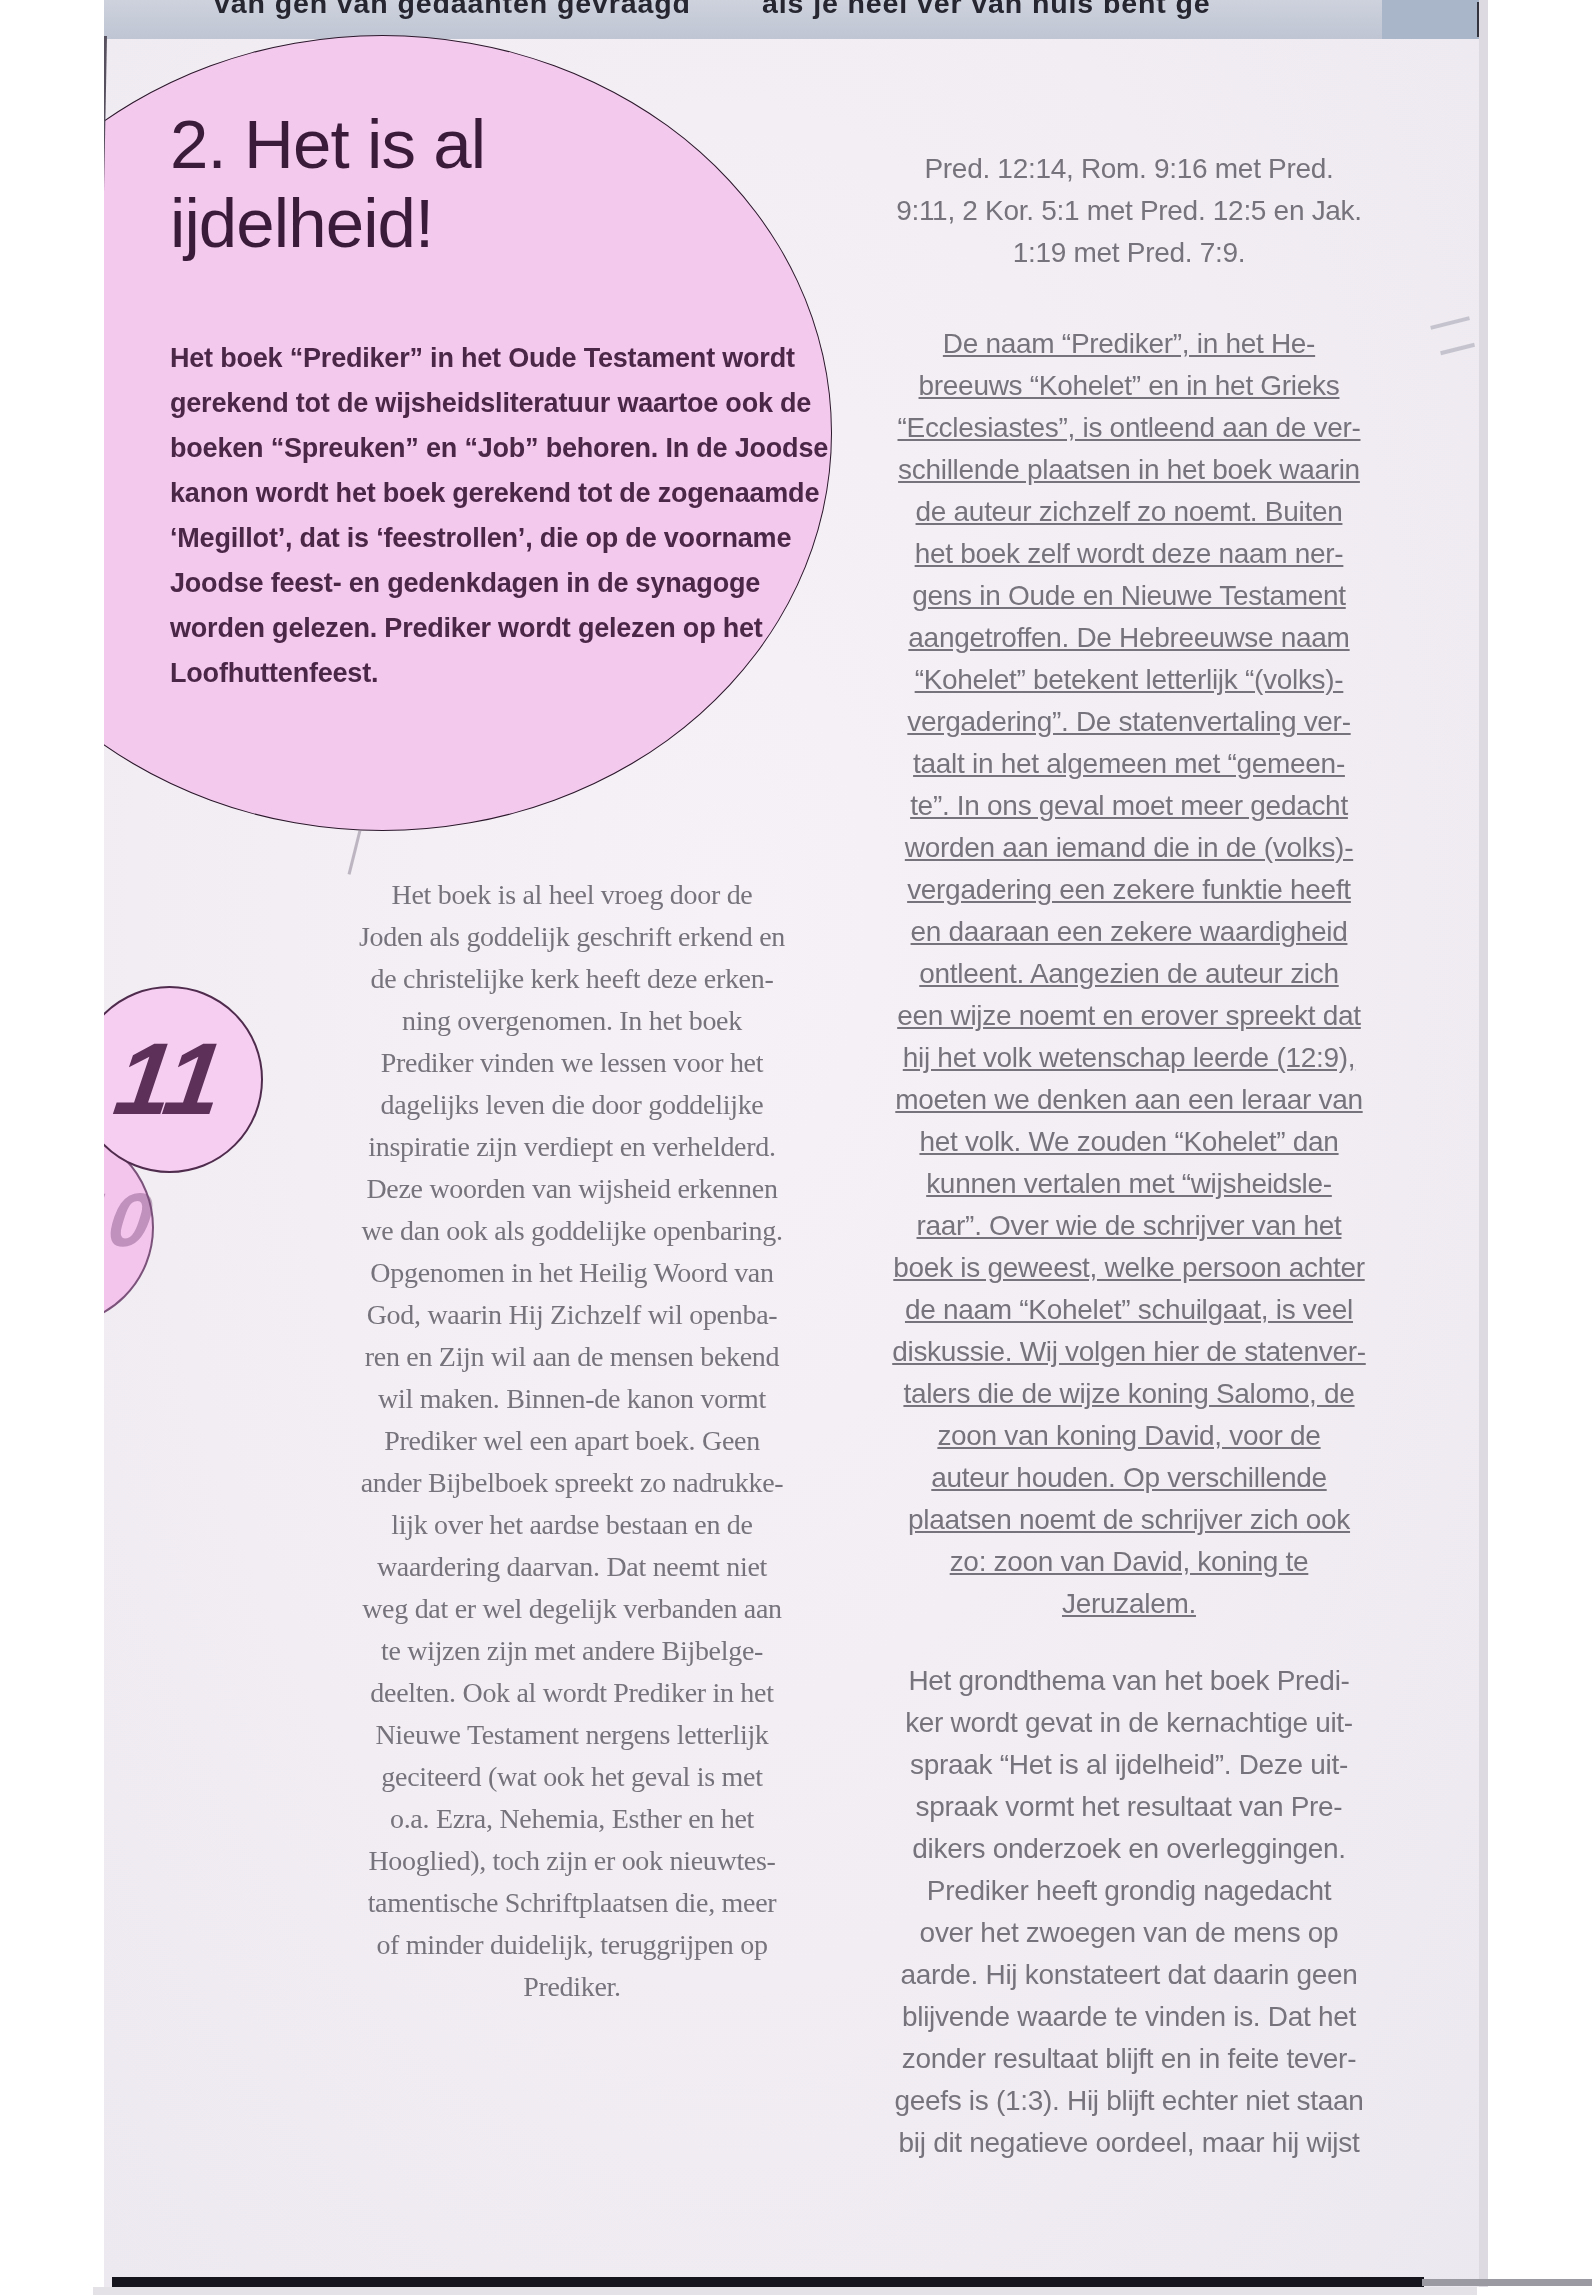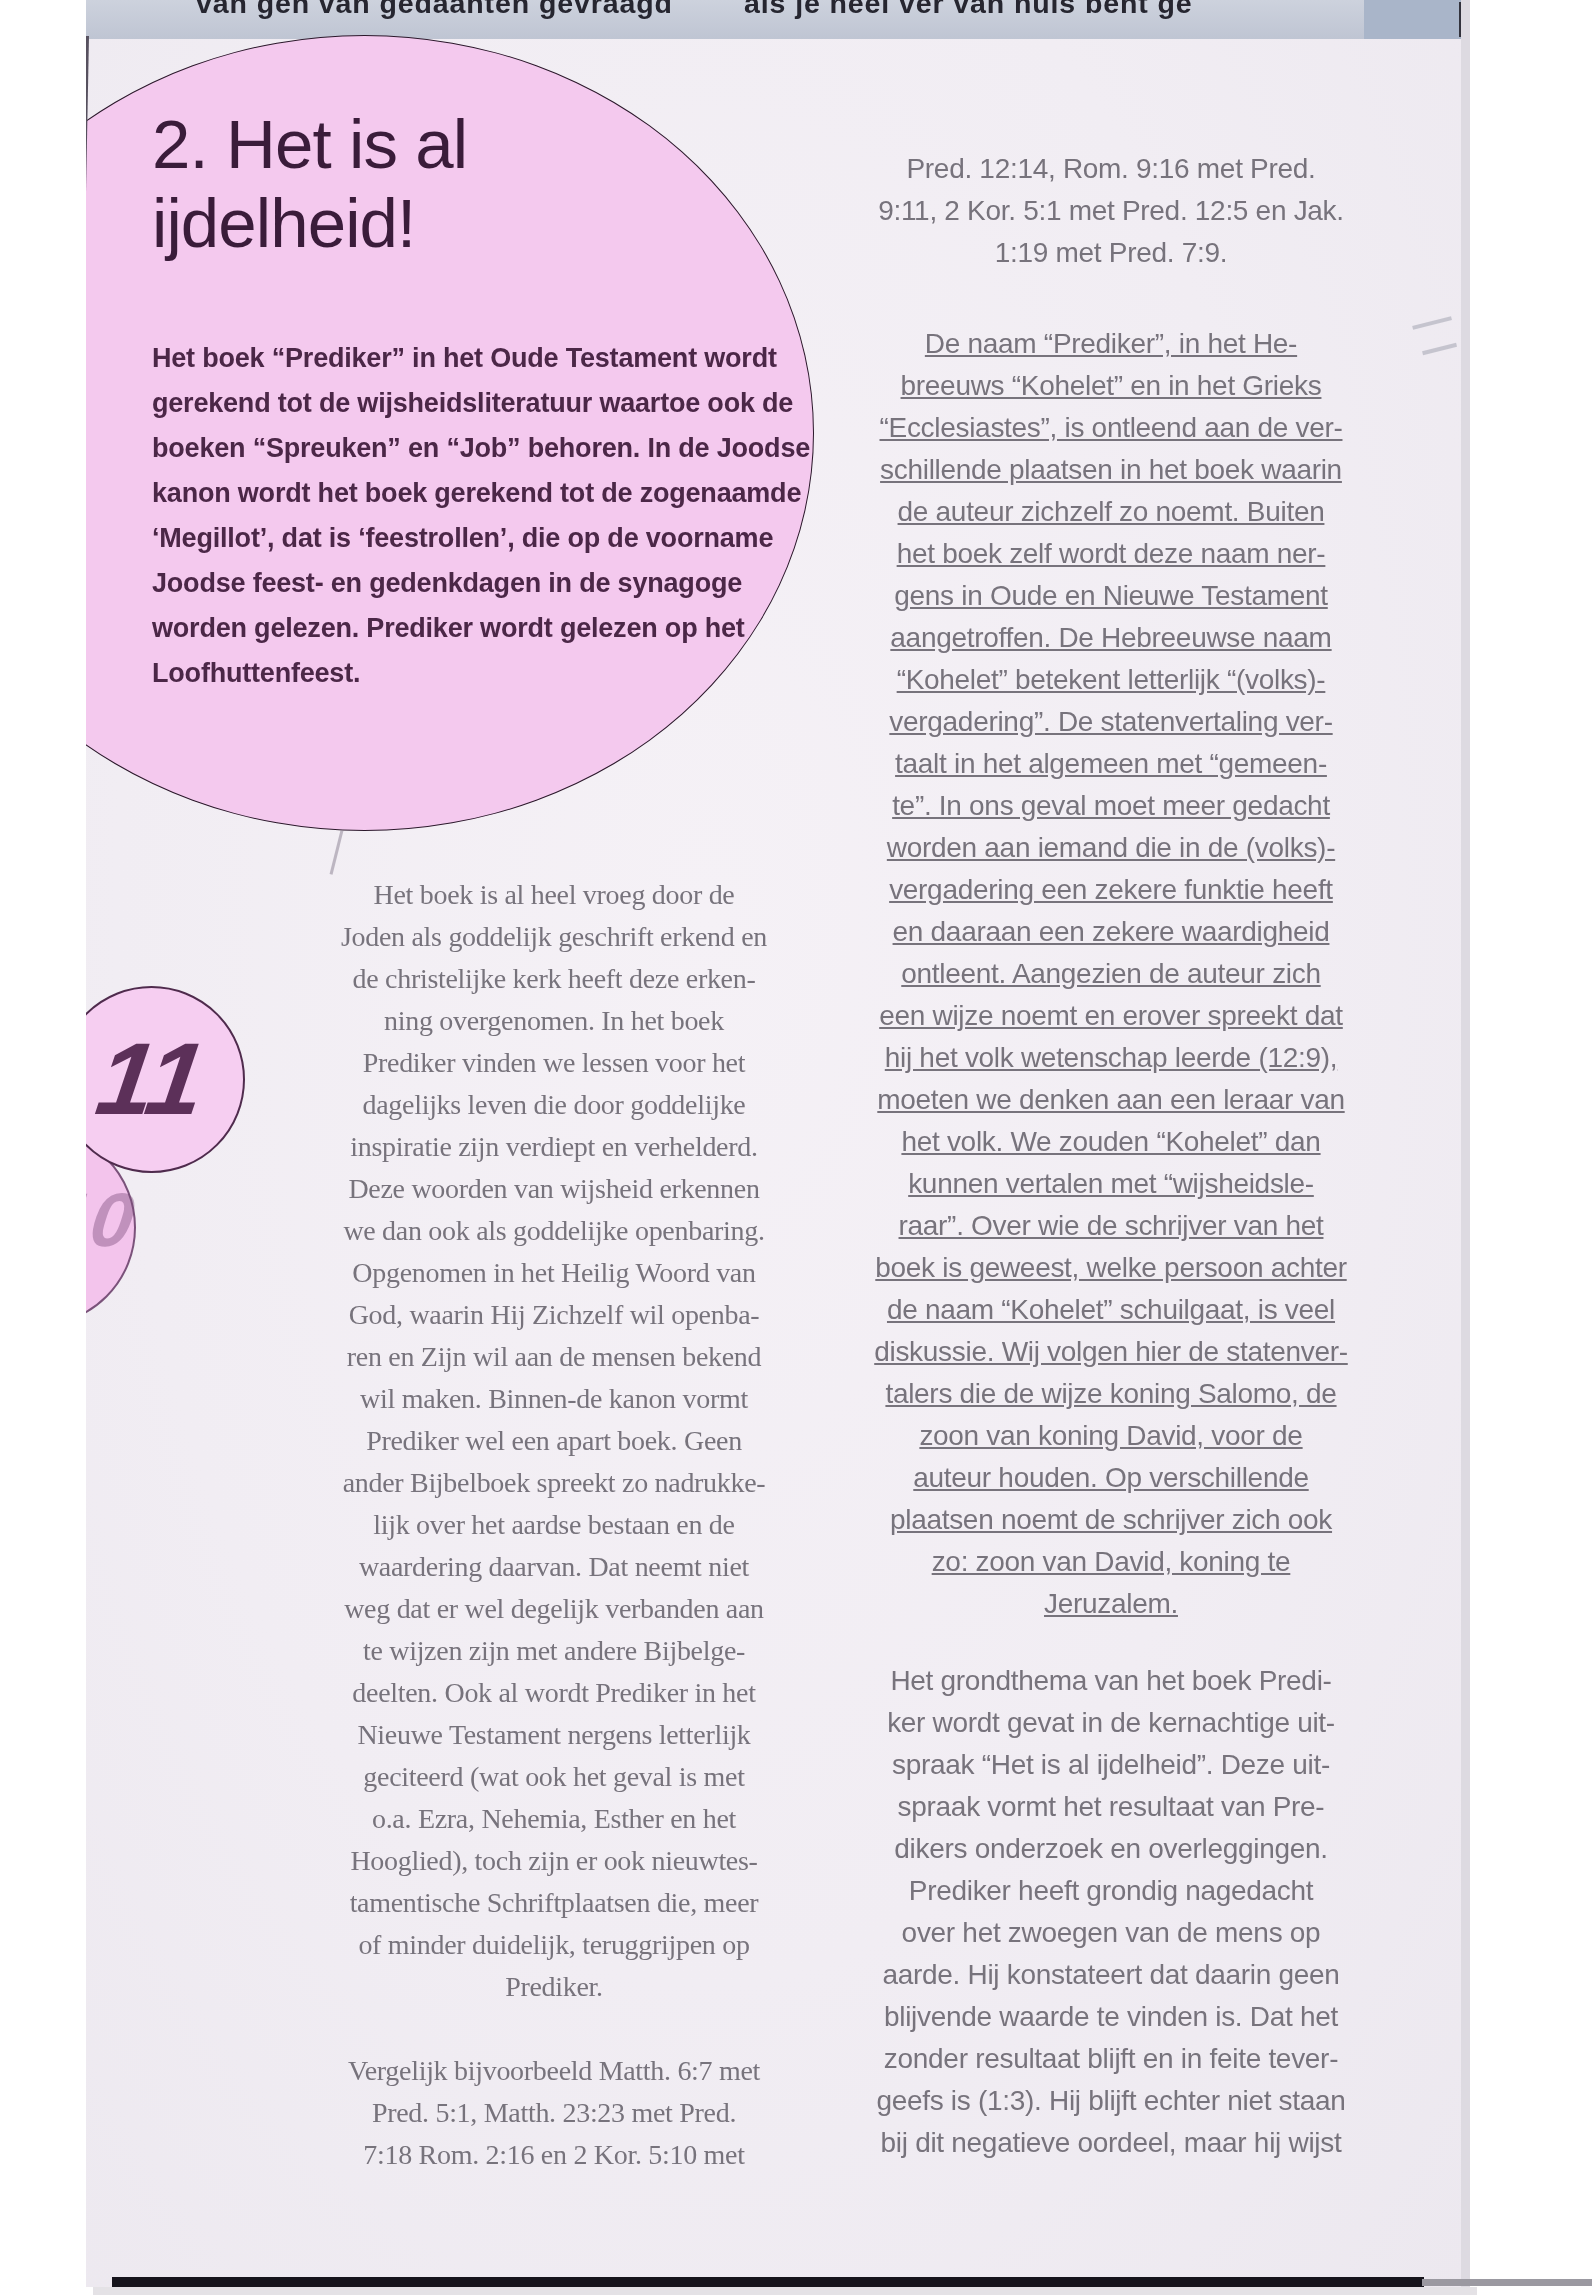--- a/index.html
+++ b/index.html
@@ -2,21 +2,21 @@
 <html style="font-size:14px"><head>
 <meta charset="utf-8">
 <style>
   html,body{margin:0;padding:0;background:#ffffff;}
   #canvas{
     position:relative;width:1592px;height:2295px;overflow:hidden;
     background:#ffffff;font-family:"Liberation Sans",sans-serif;
   }
   
   .page{
-    position:absolute;left:86px;top:0;width:1384px;height:2287px;
+    position:absolute;left:104px;top:0;width:1384px;height:2287px;
     background:radial-gradient(ellipse at 45% 40%, #f5f1f6 0%, #f1edf3 55%, #ece8ef 100%);
     overflow:hidden;
   }
   
   .top-strip{
     position:absolute;left:0;top:0;width:100%;height:39px;
     background:linear-gradient(#cdd2dd,#bfc5d3);overflow:hidden;
   }
   .top-strip .frag{
     position:absolute;top:-13px;font-size:28.5px;font-weight:700;color:#262630;
@@ -147,23 +147,20 @@
 weg dat er wel degelijk verbanden aan
 te wijzen zijn met andere Bijbelge-
 deelten. Ook al wordt Prediker in het
 Nieuwe Testament nergens letterlijk
 geciteerd (wat ook het geval is met
 o.a. Ezra, Nehemia, Esther en het
 Hooglied), toch zijn er ook nieuwtes-
 tamentische Schriftplaatsen die, meer
 of minder duidelijk, teruggrijpen op
 Prediker.</p>
-      <p class="p2">Vergelijk bijvoorbeeld Matth. 6:7 met
-Pred. 5:1, Matth. 23:23 met Pred.
-7:18 Rom. 2:16 en 2 Kor. 5:10 met</p>
     </div>
 
     <div class="col col-right">
       <p class="p1">Pred. 12:14, Rom. 9:16 met Pred.
 9:11, 2 Kor. 5:1 met Pred. 12:5 en Jak.
 1:19 met Pred. 7:9.</p>
       <p class="p2">De naam “Prediker”, in het He-
 breeuws “Kohelet” en in het Grieks
 “Ecclesiastes”, is ontleend aan de ver-
 schillende plaatsen in het boek waarin

